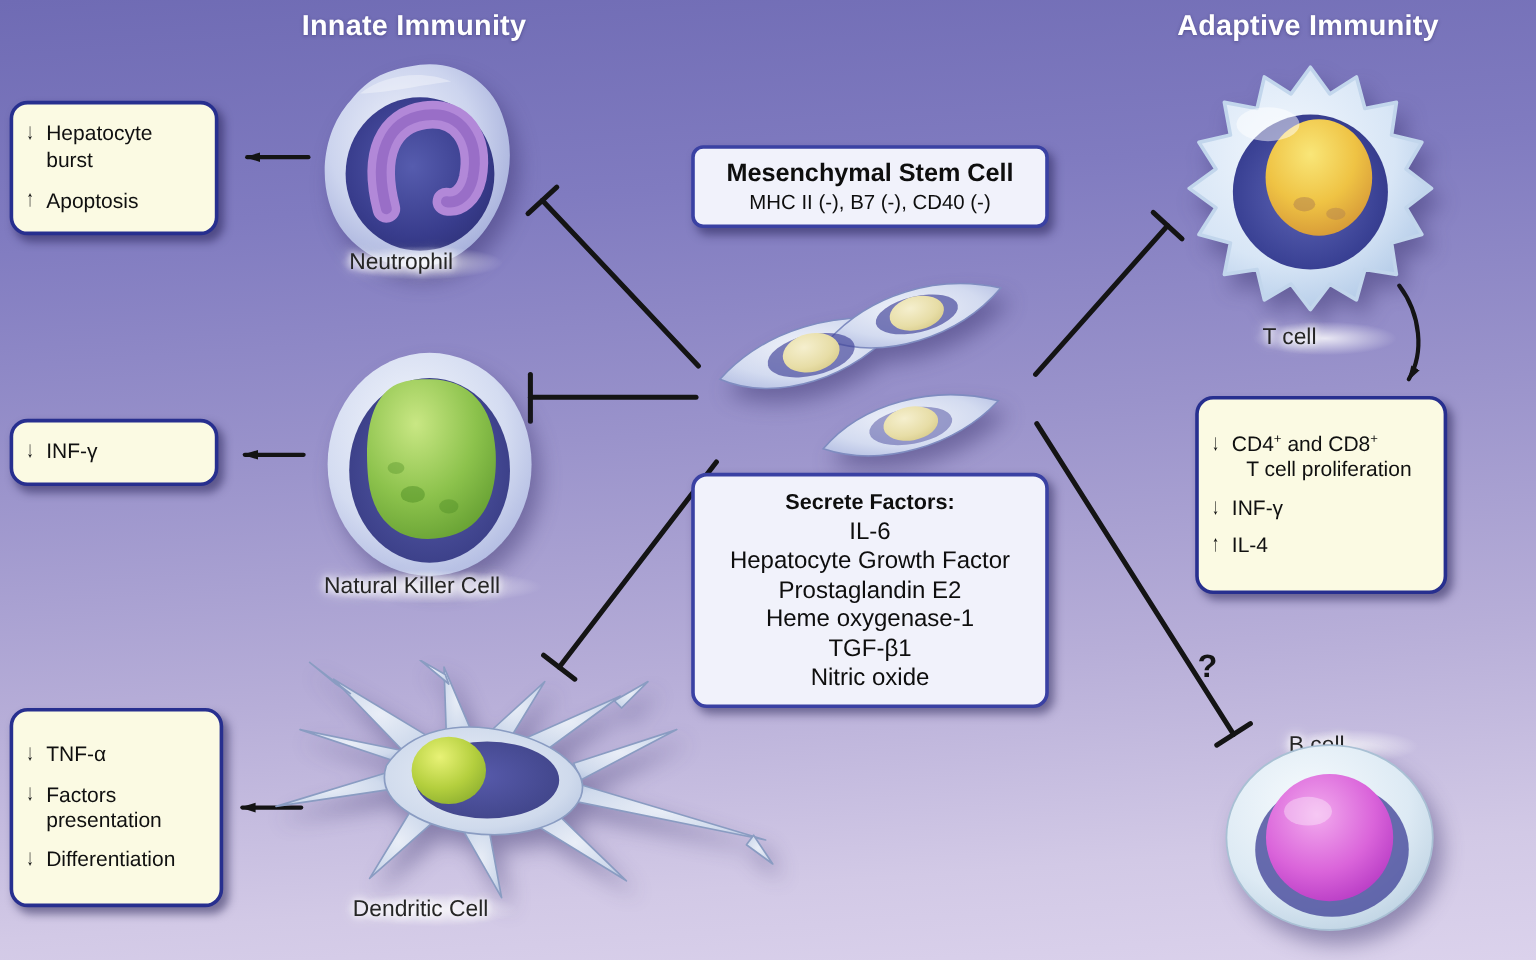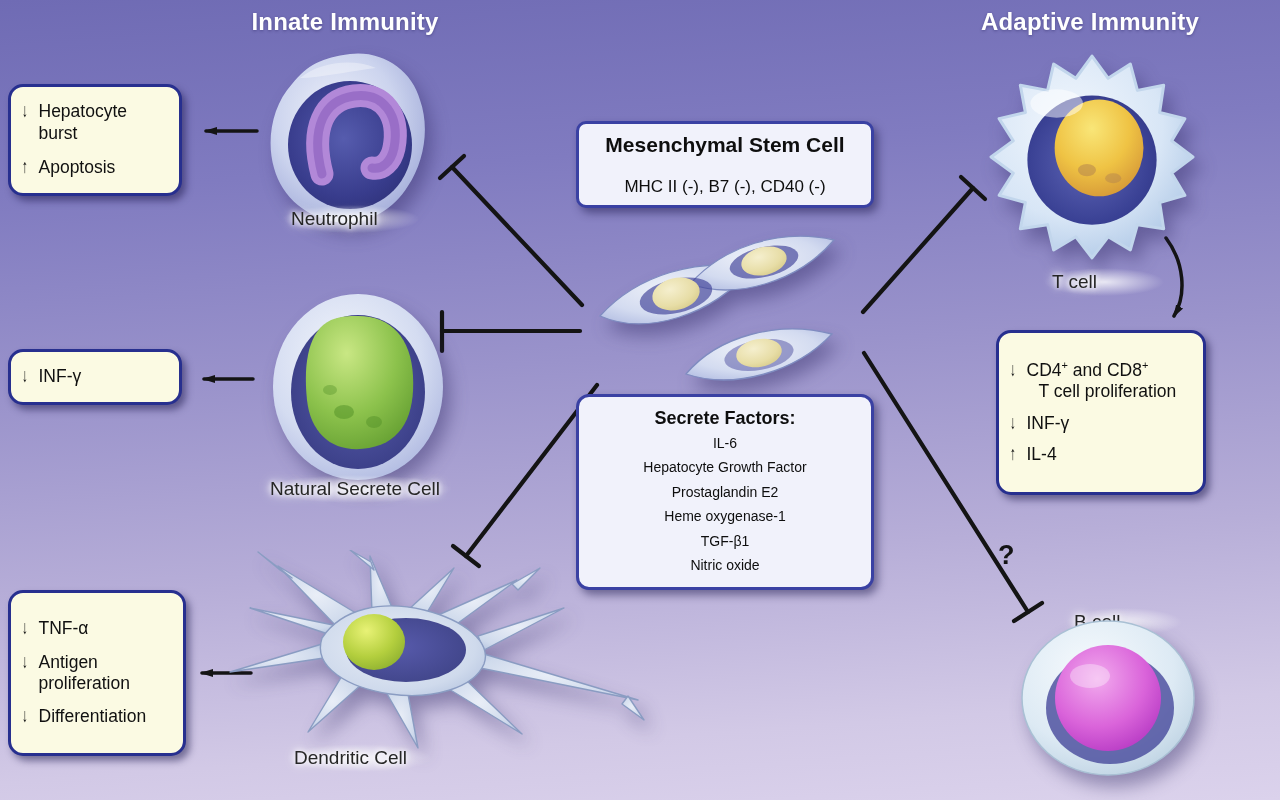--- a/index.html
+++ b/index.html
@@ -25,24 +25,24 @@
     color:#101010;
   }
   .effect-item{display:flex;gap:7px;align-items:flex-start;font-size:17.5px;line-height:1.22;}
   .arrow-glyph{font-weight:bold;font-size:19px;line-height:1.05;transform:scaleX(.62);transform-origin:left center;}
   .panel{
     position:absolute;background:var(--panel-fill);border:3.5px solid #3a41a3;
     box-shadow:4px 5px 8px rgba(28,24,76,.5);text-align:center;color:#0e0e0e;
   }
   .msc-panel{border-radius:10px;padding:9px 6px 8px;}
   .msc-title{font-weight:bold;font-size:21px;line-height:1.15;}
-  .msc-sub{font-size:17px;margin-top:20px;}
+  .msc-sub{font-size:17px;margin-top:2px;}
   .secrete-panel{border-radius:13px;padding:9px 19px;}
   .secrete-heading{font-weight:bold;font-size:18px;line-height:24.5px;}
-  .secrete-line{font-size:14px;line-height:24.5px;}
+  .secrete-line{font-size:20px;line-height:24.5px;}
   .cell-label{
     position:absolute;color:var(--label);font-size:19px;text-align:left;
     text-shadow:0 0 5px #fff,0 0 9px #fff,0 0 14px rgba(255,255,255,.9);
     background:radial-gradient(closest-side,rgba(255,255,255,.8),rgba(255,255,255,0));
     padding:3px 8px;border-radius:12px;
   }
   .question{
     position:absolute;color:#141414;font-size:27px;font-weight:bold;
   }
   .cell-art{position:absolute;filter:drop-shadow(7px 11px 9px rgba(46,38,98,.42));}
@@ -132,21 +132,21 @@
           <stop offset="100%" stop-color="#5f9a2e"></stop>
       </radialGradient>
     </defs>
     <ellipse cx="88" cy="97" rx="85" ry="93" fill="url(#kOut)"></ellipse>
     <ellipse cx="88" cy="102" rx="67" ry="77" fill="url(#kIn)"></ellipse>
     <path d="M88,26 C121,26 141,48 143,86 C145,124 133,152 99,158 C65,164 41,146 37,110 C33,72 39,40 61,30 C71,26 79,26 88,26 Z" fill="url(#kNuc)"></path>
     <ellipse cx="74" cy="122" rx="10" ry="7" fill="#4a8a22" opacity=".45"></ellipse>
     <ellipse cx="104" cy="132" rx="8" ry="6" fill="#4a8a22" opacity=".4"></ellipse>
     <ellipse cx="60" cy="100" rx="7" ry="5" fill="#4a8a22" opacity=".35"></ellipse>
   </svg>
-  <div class="cell-label" style="left:262px;top:475px;width:190px;">Natural Secrete Cell</div>
+  <div class="cell-label" style="left:262px;top:475px;width:190px;">Natural Killer Cell</div>
 
   <svg class="cell-art" style="left:222px;top:550px;" width="424" height="202" viewBox="0 0 424 202">
     <defs>
       <radialGradient id="dOut" cx="45%" cy="45%" r="70%">
         <stop offset="0%" stop-color="#e9eef7"></stop>
           <stop offset="70%" stop-color="#cfdaec"></stop>
           <stop offset="100%" stop-color="#b3c2de"></stop>
       </radialGradient>
       <radialGradient id="dIn" cx="45%" cy="45%" r="70%">
         <stop offset="0%" stop-color="#4a4da4"></stop>
@@ -240,21 +240,21 @@
     </div>
   </div>
 
   <div class="effect-box" style="left:8px;top:590px;width:178px;height:166px;gap:12px;">
     <div class="effect-item">
       <span class="arrow-glyph">↓</span>
       <span>TNF-α</span>
     </div>
     <div class="effect-item">
       <span class="arrow-glyph">↓</span>
-      <span>Antigen proliferation</span>
+      <span>Factors presentation</span>
     </div>
     <div class="effect-item">
       <span class="arrow-glyph">↓</span>
       <span>Differentiation</span>
     </div>
   </div>
 
   <svg class="cell-art" style="left:986px;top:50px;" width="212" height="214" viewBox="0 0 210 210">
     <defs>
       <radialGradient id="tOut" cx="40%" cy="35%" r="75%">

